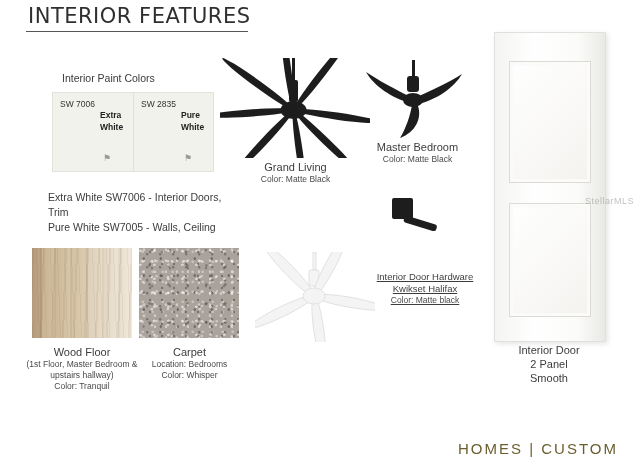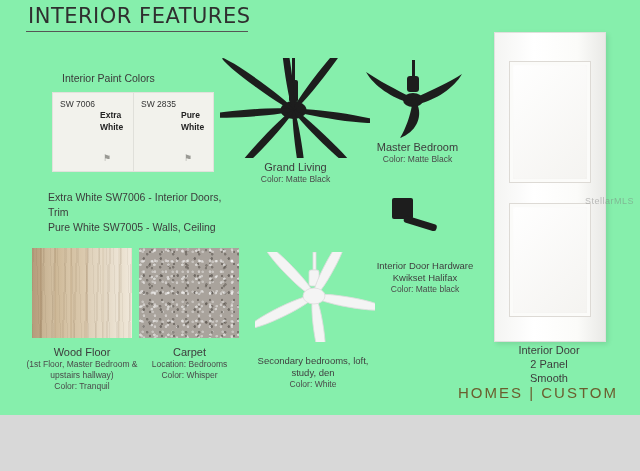--- a/index.html
+++ b/index.html
@@ -6,22 +6,22 @@
     margin: 0;
     padding: 0;
     background: #d8d8d8;
   }
   body {
     font-family: "Liberation Sans", sans-serif;
   }
   #page {
     position: relative;
     width: 640px;
-    height: 415px;
-    background: #86efac;
+    height: 471px;
+    background: #ffffff;
     overflow: hidden;
   }
   .title {
     position: absolute;
     left: 28px;
     top: 4px;
     font-size: 21px;
     letter-spacing: 0.5px;
     color: #2f2f2f;
     font-family: "DejaVu Sans", sans-serif;
@@ -304,21 +304,21 @@
   </div>
   <div class="cap" style="left:350px; top:140px; width:135px;">
     <div class="big">Master Bedroom</div>
     <div class="sm">Color: Matte Black</div>
   </div>
 
   <div class="hardware">
     <div class="hw-plate"></div>
     <div class="hw-lever"></div>
   </div>
-  <div class="cap" style="left:360px; top:260px; width:130px;">
+  <div class="cap" style="left:360px; top:271px; width:130px;text-decoration:underline;">
     <div class="md">Interior Door Hardware</div>
     <div class="md">Kwikset Halifax</div>
     <div class="sm">Color: Matte black</div>
   </div>
 
   <div class="mat wood"></div>
   <div class="cap" style="left:22px; top:345px; width:120px;">
     <div class="big">Wood Floor</div>
     <div class="sm" style="white-space:pre-line;text-align:center;">(1st Floor, Master Bedroom &amp; upstairs hallway)
 Color: Tranquil</div>
@@ -350,24 +350,20 @@
               <ellipse cx="36" cy="0" rx="36" ry="5"></ellipse>
             </g>
           <g transform="rotate(298)">
               <ellipse cx="34" cy="0" rx="34" ry="5"></ellipse>
             </g>
         </g>
         <ellipse cx="59" cy="44" rx="11" ry="8"></ellipse>
       </g>
     </svg>
   </div>
-  <div class="cap" style="left:248px; top:355px; width:130px;">
-    <div class="md">Secondary bedrooms, loft, study, den</div>
-    <div class="sm">Color: White</div>
-  </div>
 
   <div class="door">
     <div class="door-panel top"></div>
     <div class="door-panel bottom"></div>
   </div>
   <div class="door-wm">StellarMLS</div>
   <div class="cap" style="left:490px; top:343px; width:118px;">
     <div class="big">Interior Door</div>
     <div class="big" style="white-space:pre-line;">2 Panel
 Smooth</div>

